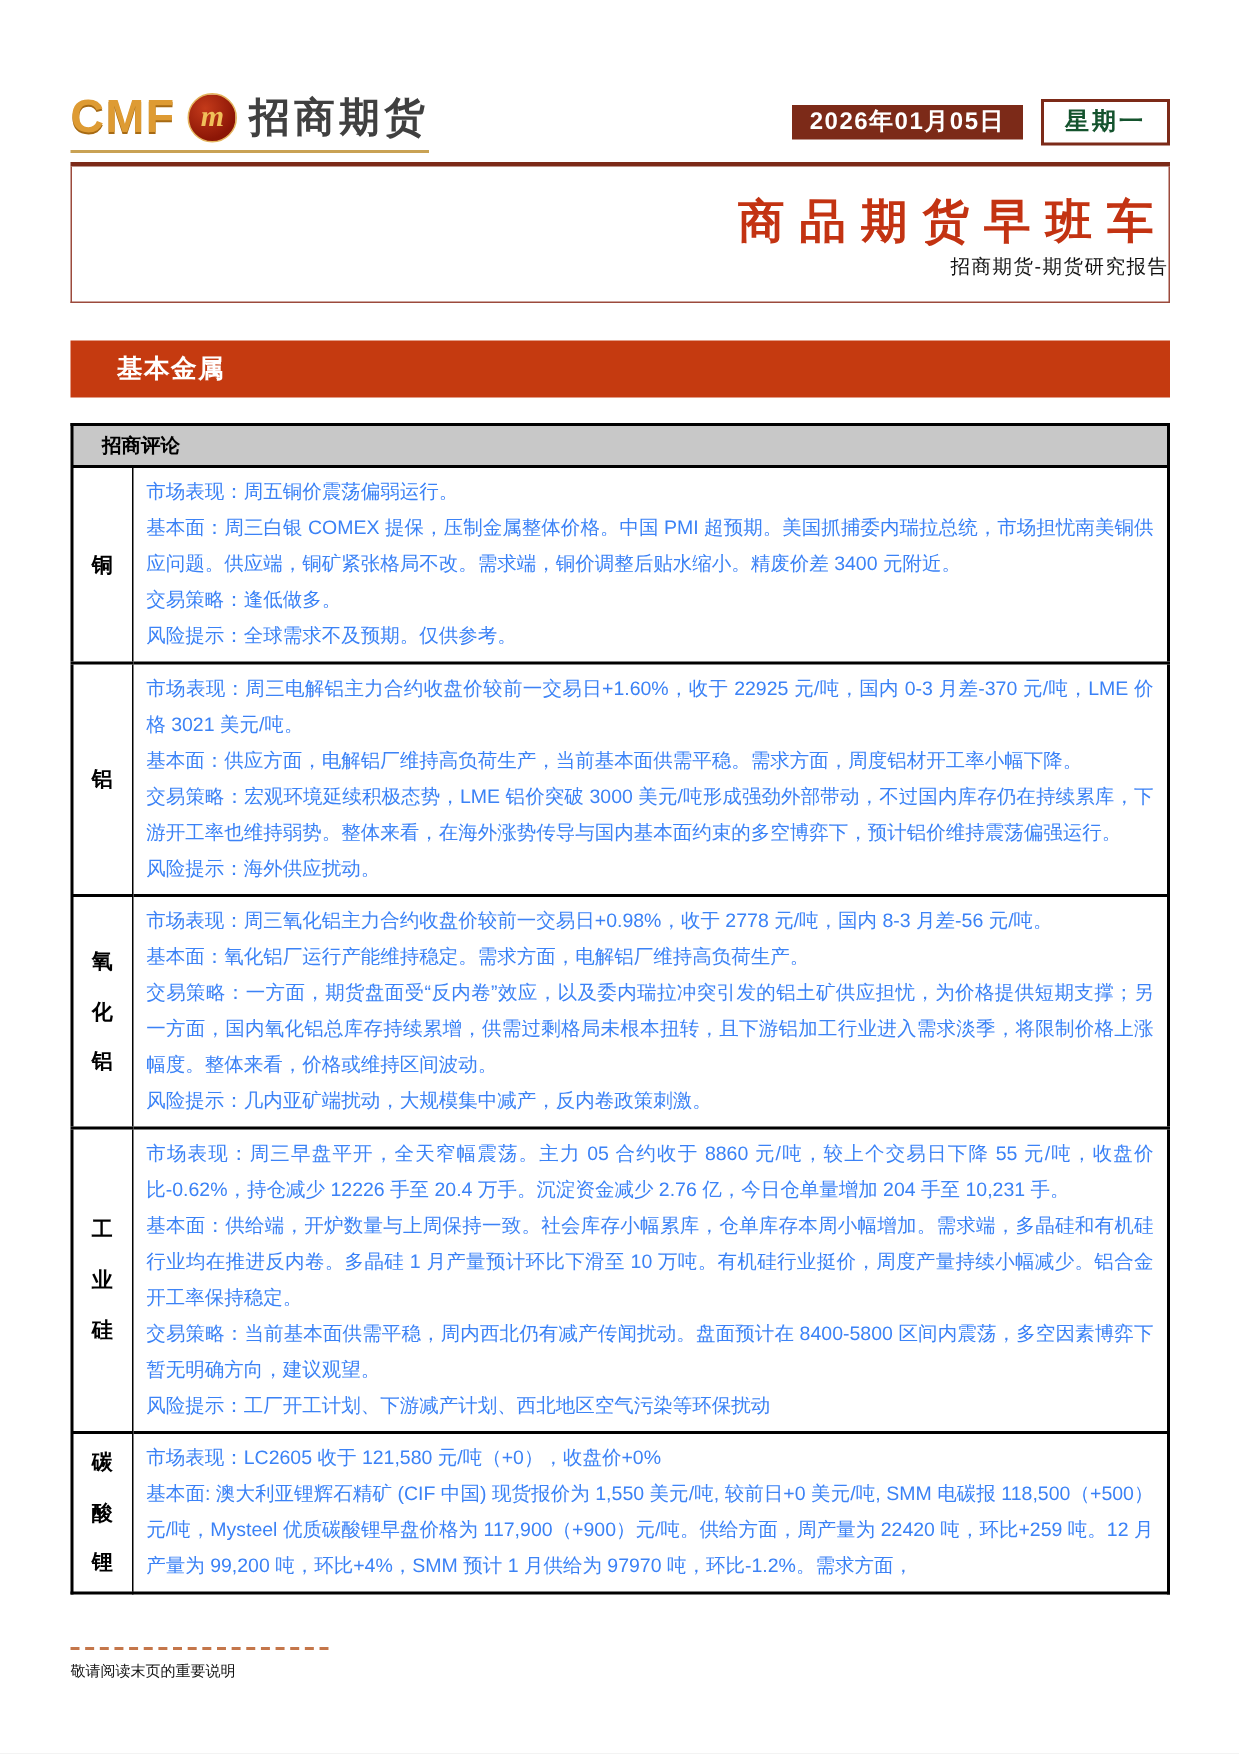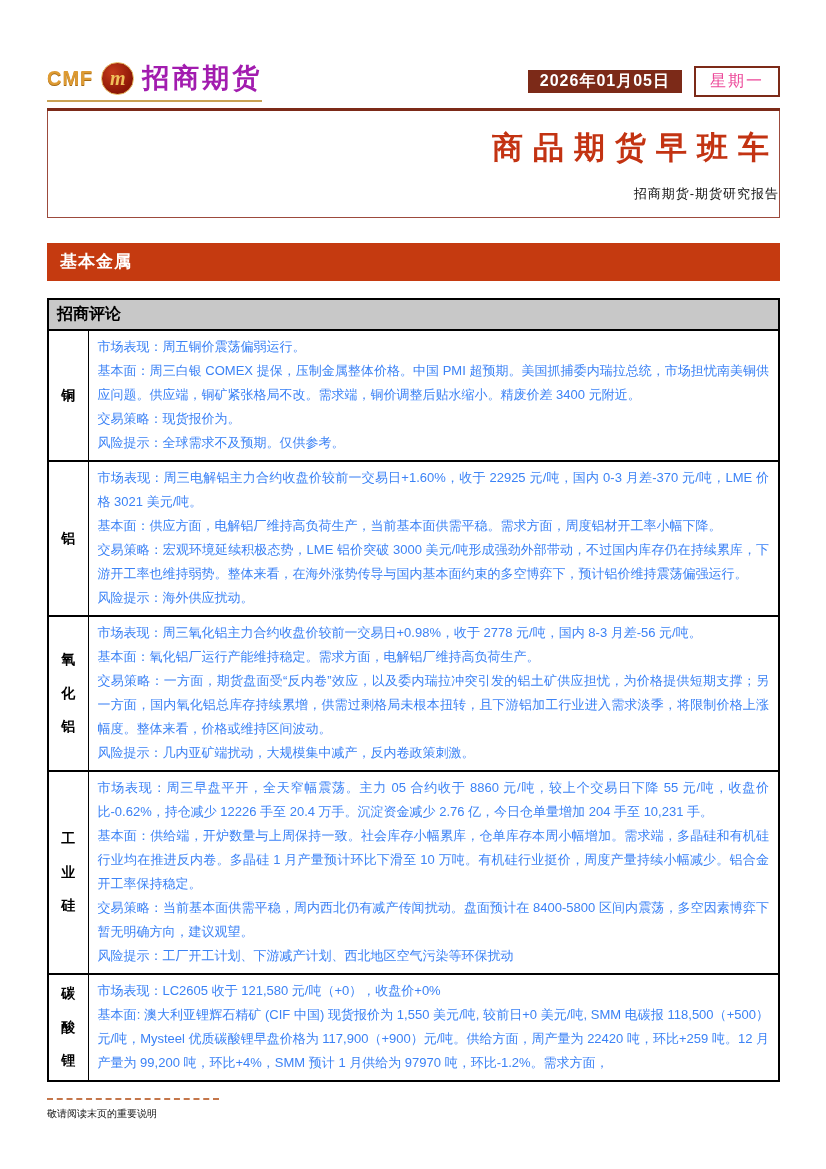--- a/index.html
+++ b/index.html
@@ -8,53 +8,53 @@
   .page {
     position:relative; width:826px; height:1169px; margin:0 auto;
     background:#ffffff; overflow:hidden;
     padding:60px 46px 0 47px;
   }
   
   .hdr { display:flex; align-items:center; justify-content:space-between;
          border-bottom:3px solid #7c2a18; padding-bottom:6px; }
   .logo-wrap { display:inline-flex; align-items:center; gap:8px;
                border-bottom:2px solid #c9a254; padding-bottom:4px; }
-  .logo-cmf { font-size:20px; font-weight:bold; color:#de9b33;
+  .logo-cmf { font-size:31px; font-weight:bold; color:#de9b33;
               letter-spacing:1px; text-shadow:0 1px 0 #a66a14; }
   .logo-circle { width:33px; height:33px; border-radius:50%;
                  background:radial-gradient(circle at 35% 30%, #c43a1a 0%, #8c1606 70%);
                  display:flex; align-items:center; justify-content:center;
                  border:1px solid #e4b55e; }
   .logo-circle span { color:#f0c05a; font-family:"Liberation Serif",serif;
                       font-style:italic; font-weight:bold; font-size:20px; line-height:1; }
-  .logo-cn { font-size:27px; font-weight:bold; color:#a21caf; letter-spacing:3px;
+  .logo-cn { font-size:27px; font-weight:bold; color:#404040; letter-spacing:3px;
              font-family:"Liberation Serif","DejaVu Serif",serif; }
   .badges { display:flex; align-items:center; gap:12px; }
   .badge-date { background:#7c2a18; color:#ffffff; font-weight:bold;
                 font-size:16px; padding:1px 12px; letter-spacing:1px; }
-  .badge-week { background:#ffffff; color:#ec4899; font-weight:normal;
+  .badge-week { background:#ffffff; color:#14532d; font-weight:bold;
                 font-size:16px; padding:3px 14px; border:2px solid #7c2a18;
                 letter-spacing:2px; }
   
   .masthead { border-left:1px solid #9c4a3c; border-right:1px solid #9c4a3c;
               border-bottom:1px solid #9c4a3c; text-align:right;
               padding:16px 0 14px 0; }
   .doc-title { font-family:"Liberation Serif","DejaVu Serif",serif;
                font-size:31px; font-weight:bold; color:#c33312;
                letter-spacing:10px; }
-  .doc-subtitle { margin-top:16px; font-size:13px; color:#111111; letter-spacing:1px; }
+  .doc-subtitle { font-size:13px; color:#111111; letter-spacing:1px; }
   
   .band { margin-top:25px; background:#c53a10; color:#ffffff;
           font-size:17px; font-weight:bold; height:38px; line-height:38px;
-          padding-left:13px; letter-spacing:1px; }
+          padding-left:31px; letter-spacing:1px; }
   
   table.report { margin-top:17px; width:100%; border-collapse:collapse;
                  border:2px solid #000000; }
-  td.thead { background:#c8c8c8; font-weight:bold; font-size:16px;
-             padding:4px 8px; border-bottom:2px solid #000000; }
+  td.thead { background:#c8c8c8; font-weight:bold; font-size:13px;
+             padding:4px 19px; border-bottom:2px solid #000000; }
   td.label { width:40px; text-align:center; vertical-align:middle;
              font-weight:bold; font-size:14px; border-top:2px solid #000000; }
   td.label .v-label { display:inline-block; width:1.1em; word-break:break-all;
                       line-height:2.4; text-align:center; }
   td.content { border-left:1px solid #000000; border-top:2px solid #000000;
                padding:4px 9px 5px 9px; }
   td.content p { font-size:13px; line-height:24px; color:#3b82f6;
                  text-align:justify; }
   
   .footer { position:absolute; left:47px; top:1098px; width:733px; }
@@ -93,21 +93,21 @@
       <td class="thead" colspan="2">招商评论</td>
     </tr>
 
     <tr>
       <td class="label">
         <span class="v-label">铜</span>
       </td>
       <td class="content">
         <p>市场表现：周五铜价震荡偏弱运行。</p>
         <p>基本面：周三白银 COMEX 提保，压制金属整体价格。中国 PMI 超预期。美国抓捕委内瑞拉总统，市场担忧南美铜供应问题。供应端，铜矿紧张格局不改。需求端，铜价调整后贴水缩小。精废价差 3400 元附近。</p>
-        <p>交易策略：现货报价为。</p>
+        <p>交易策略：逢低做多。</p>
         <p>风险提示：全球需求不及预期。仅供参考。</p>
       </td>
     </tr>
 
     <tr>
       <td class="label">
         <span class="v-label">铝</span>
       </td>
       <td class="content">
         <p>市场表现：周三电解铝主力合约收盘价较前一交易日+1.60%，收于 22925 元/吨，国内 0-3 月差-370 元/吨，LME 价格 3021 美元/吨。</p>

